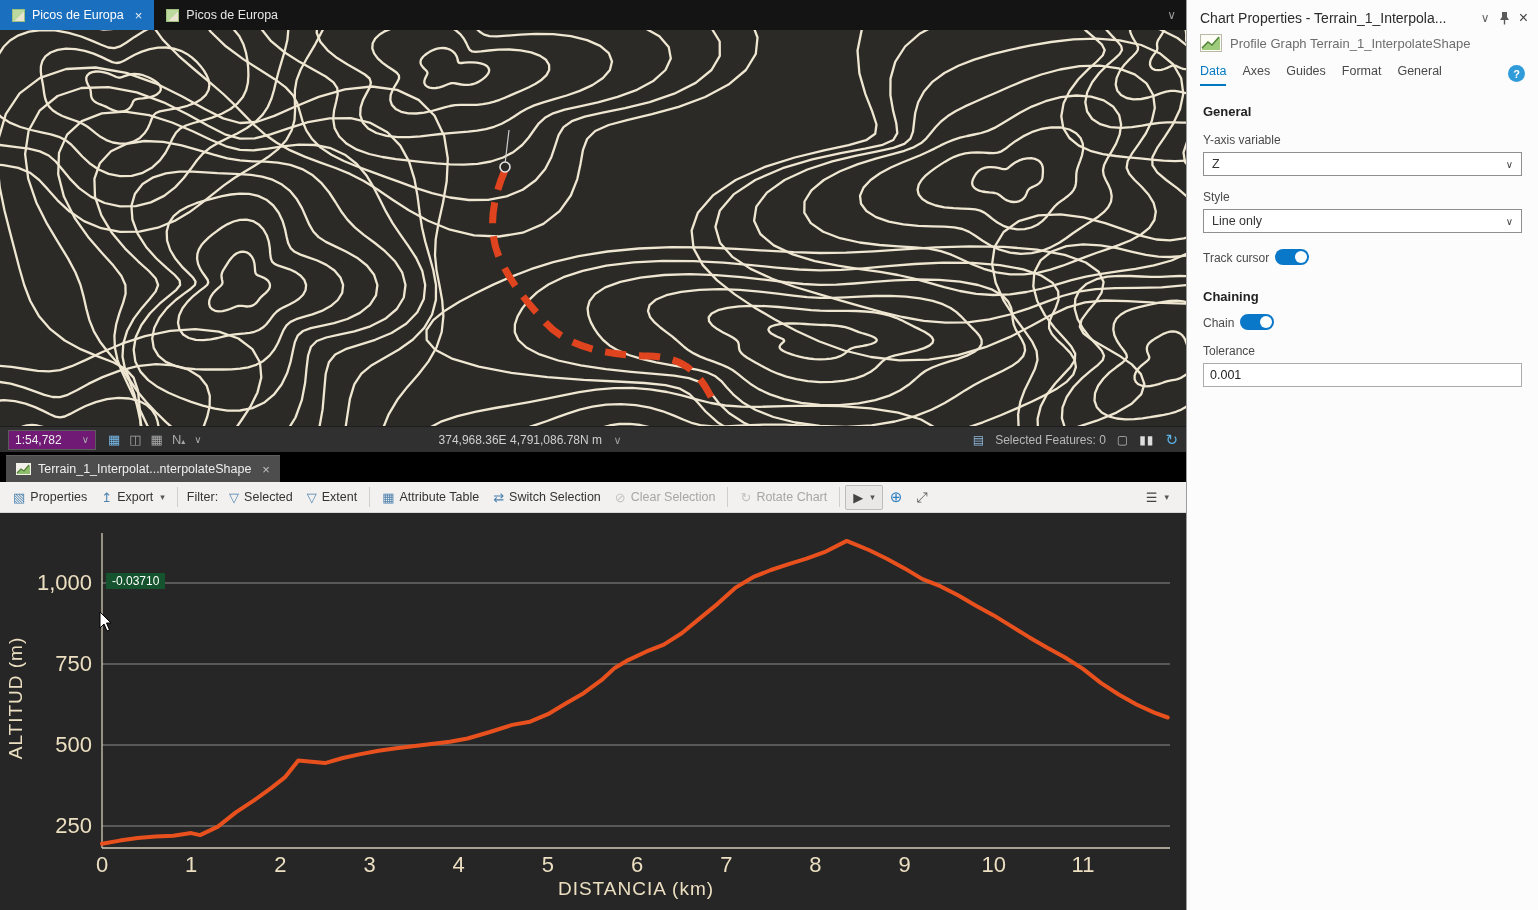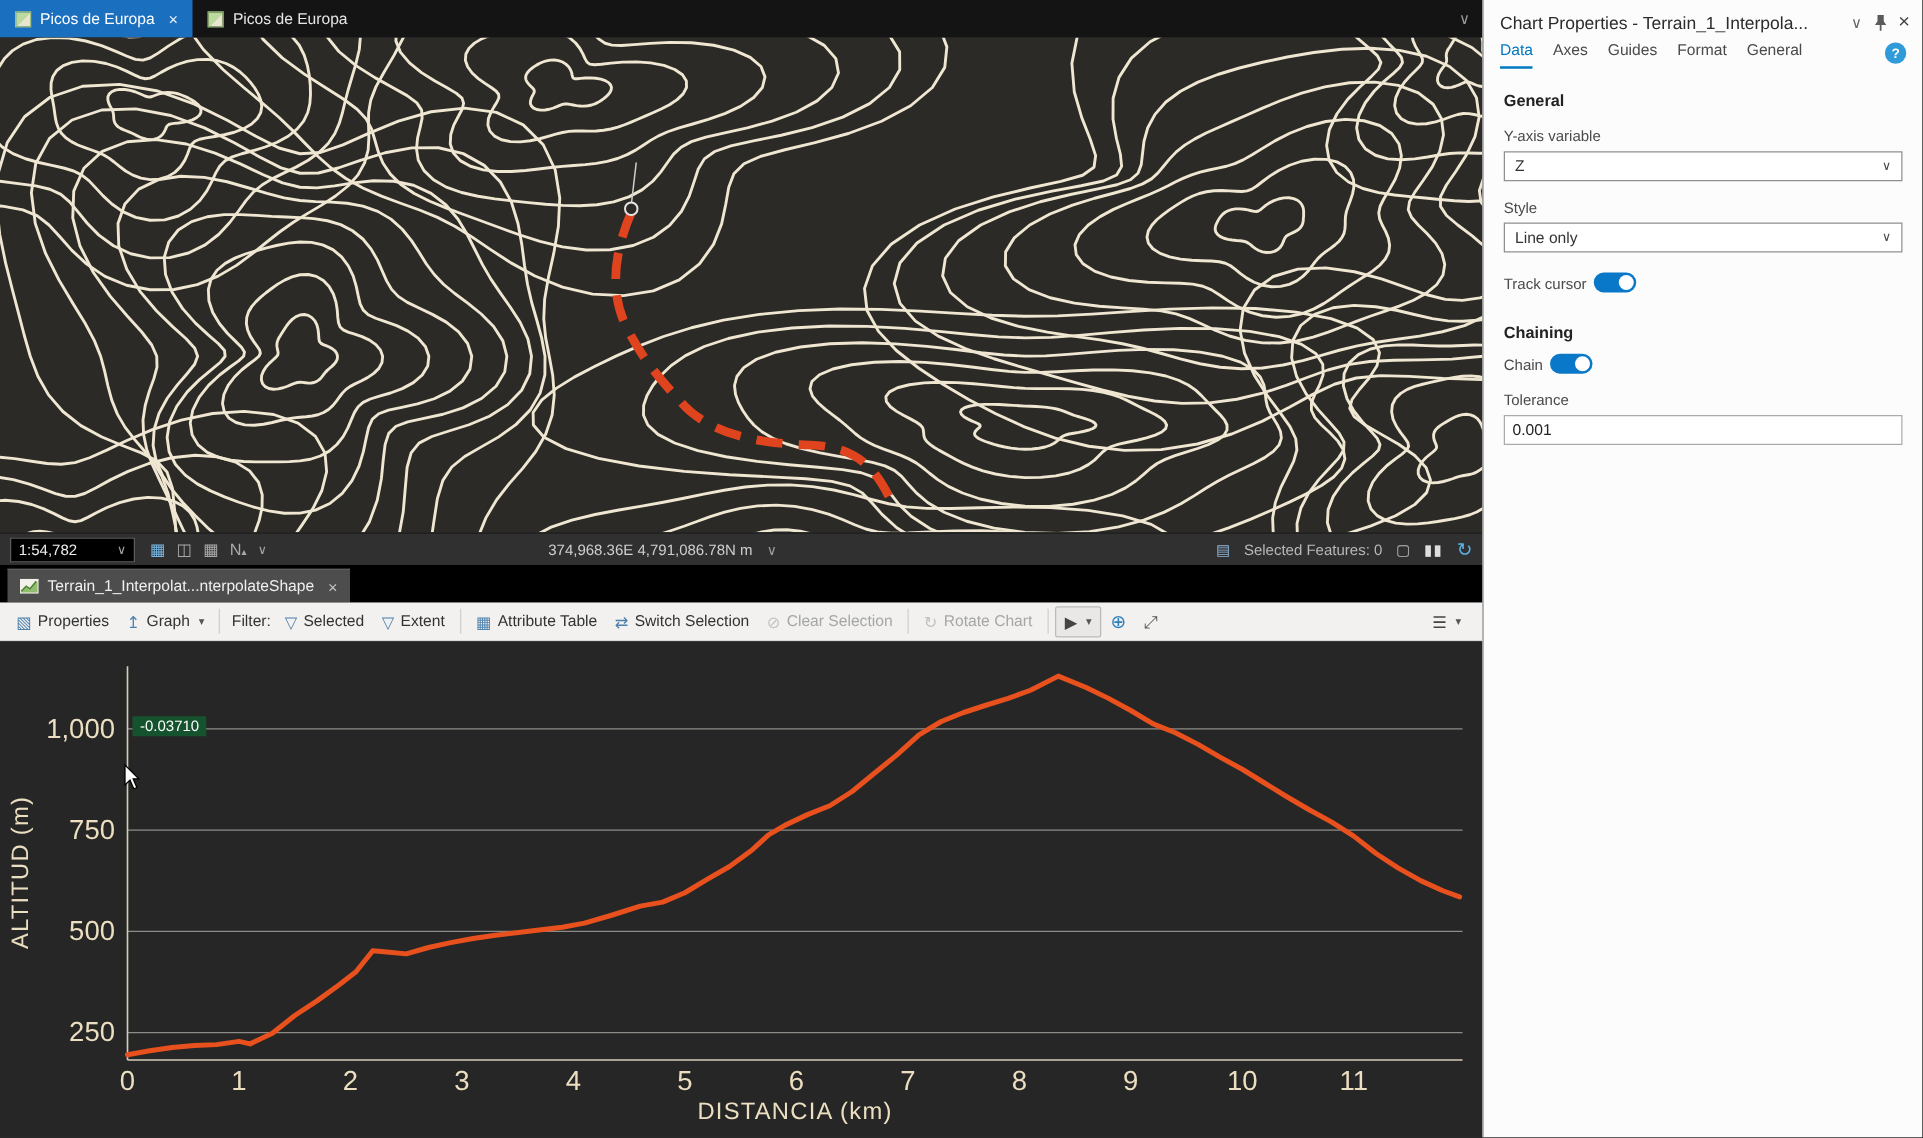--- a/index.html
+++ b/index.html
@@ -14,21 +14,21 @@
   .maptab-icon{width:13px;height:13px;border:1px solid #9ec07f;background:linear-gradient(135deg,#bcd9a0 55%,#e9e4d0 55%)}
   .tabclose{margin-left:4px;font-size:13px;opacity:.9;cursor:pointer}
   .bar-chevron{margin-left:auto;align-self:center;color:#9a9a9a;padding:0 10px;font-size:12px;cursor:pointer}
 
   
   #map-view{left:0;top:30px;width:1186px;height:396px;background:#2b2a26;overflow:hidden}
   #map-view svg{display:block}
 
   
   #map-statusbar{left:0;top:426px;width:1186px;height:26px;background:#303030;color:#c6c6c6;display:flex;align-items:center;font-size:12px;border-top:1px solid #1d1d1d}
-  .combo{background:#000000;border:1px solid #5b5b5b;height:20px;width:100px;margin-left:8px;display:flex;align-items:center;justify-content:space-between;padding:0 6px;color:#eee;cursor:pointer}
+  .combo{background:#701a75;border:1px solid #5b5b5b;height:20px;width:88px;margin-left:8px;display:flex;align-items:center;justify-content:space-between;padding:0 6px;color:#eee;cursor:pointer}
   .sb-icons{display:flex;align-items:center;gap:9px;margin-left:12px;font-size:13px}
   .sb-icons .blue{color:#77b7e5}
   .sb-icons .gray{color:#a9a9a9}
   #coords{position:absolute;left:360px;width:340px;text-align:center;color:#cfcfcf;cursor:pointer}
   #coords .chev{margin-left:8px;font-size:11px;color:#9f9f9f}
   .sb-right{position:absolute;right:8px;display:flex;align-items:center;gap:11px;color:#b8b8b8}
   .sb-right .refresh{color:#5db1e4;font-size:15px;cursor:pointer}
   .sb-right .pause{letter-spacing:1px;color:#dedede;cursor:pointer}
 
   
@@ -190,21 +190,21 @@
   <span class="bar-chevron">∨</span>
 </div>
 
 <div id="chart-toolbar" class="abs">
   <div class="tbtn">
     <span class="ticon">▧</span>
     <span>Properties</span>
   </div>
   <div class="tbtn">
     <span class="ticon">↥</span>
-    <span>Graph</span>
+    <span>Export</span>
     <span class="dd">▾</span>
   </div>
   <div class="tsep"></div>
   <span class="tlabel">Filter:</span>
   <div class="tbtn">
     <span class="ticon">▽</span>
     <span>Selected</span>
   </div>
   <div class="tbtn">
     <span class="ticon">▽</span>
@@ -284,20 +284,28 @@
 <div id="props-panel" class="abs">
   <div class="ph-row">
     <span class="ph-title">Chart Properties - Terrain_1_Interpola...</span>
     <span class="ph-ctl">∨</span>
     <svg width="11" height="14" viewBox="0 0 11 14">
       <path d="M3,1 h5 v5 l2,3 h-9 l2,-3 z" fill="#5a5a5a"></path>
       <line x1="5.5" y1="9" x2="5.5" y2="13.5" stroke="#5a5a5a" stroke-width="1.4"></line>
     </svg>
     <span class="ph-close">×</span>
   </div>
+  <div class="sub-row">
+    <svg width="22" height="18" viewBox="0 0 22 18">
+      <rect x="0.5" y="0.5" width="21" height="17" fill="#fdfdf6" stroke="#b9b9a8"></rect>
+      <path d="M2,14 L8,8 L12,11 L19,3 L20,4 L20,16 L2,16 Z" fill="#9ecb7c"></path>
+      <path d="M2,14 L8,8 L12,11 L19,3" stroke="#4e7f33" stroke-width="1.4" fill="none"></path>
+    </svg>
+    <span>Profile Graph Terrain_1_InterpolateShape</span>
+  </div>
   <div class="ptabs">
     <div class="ptab active">Data</div>
     <div class="ptab">Axes</div>
     <div class="ptab">Guides</div>
     <div class="ptab">Format</div>
     <div class="ptab">General</div>
     <div class="help-circle">?</div>
   </div>
   <div class="pbody">
     <div class="pheading">General</div>

